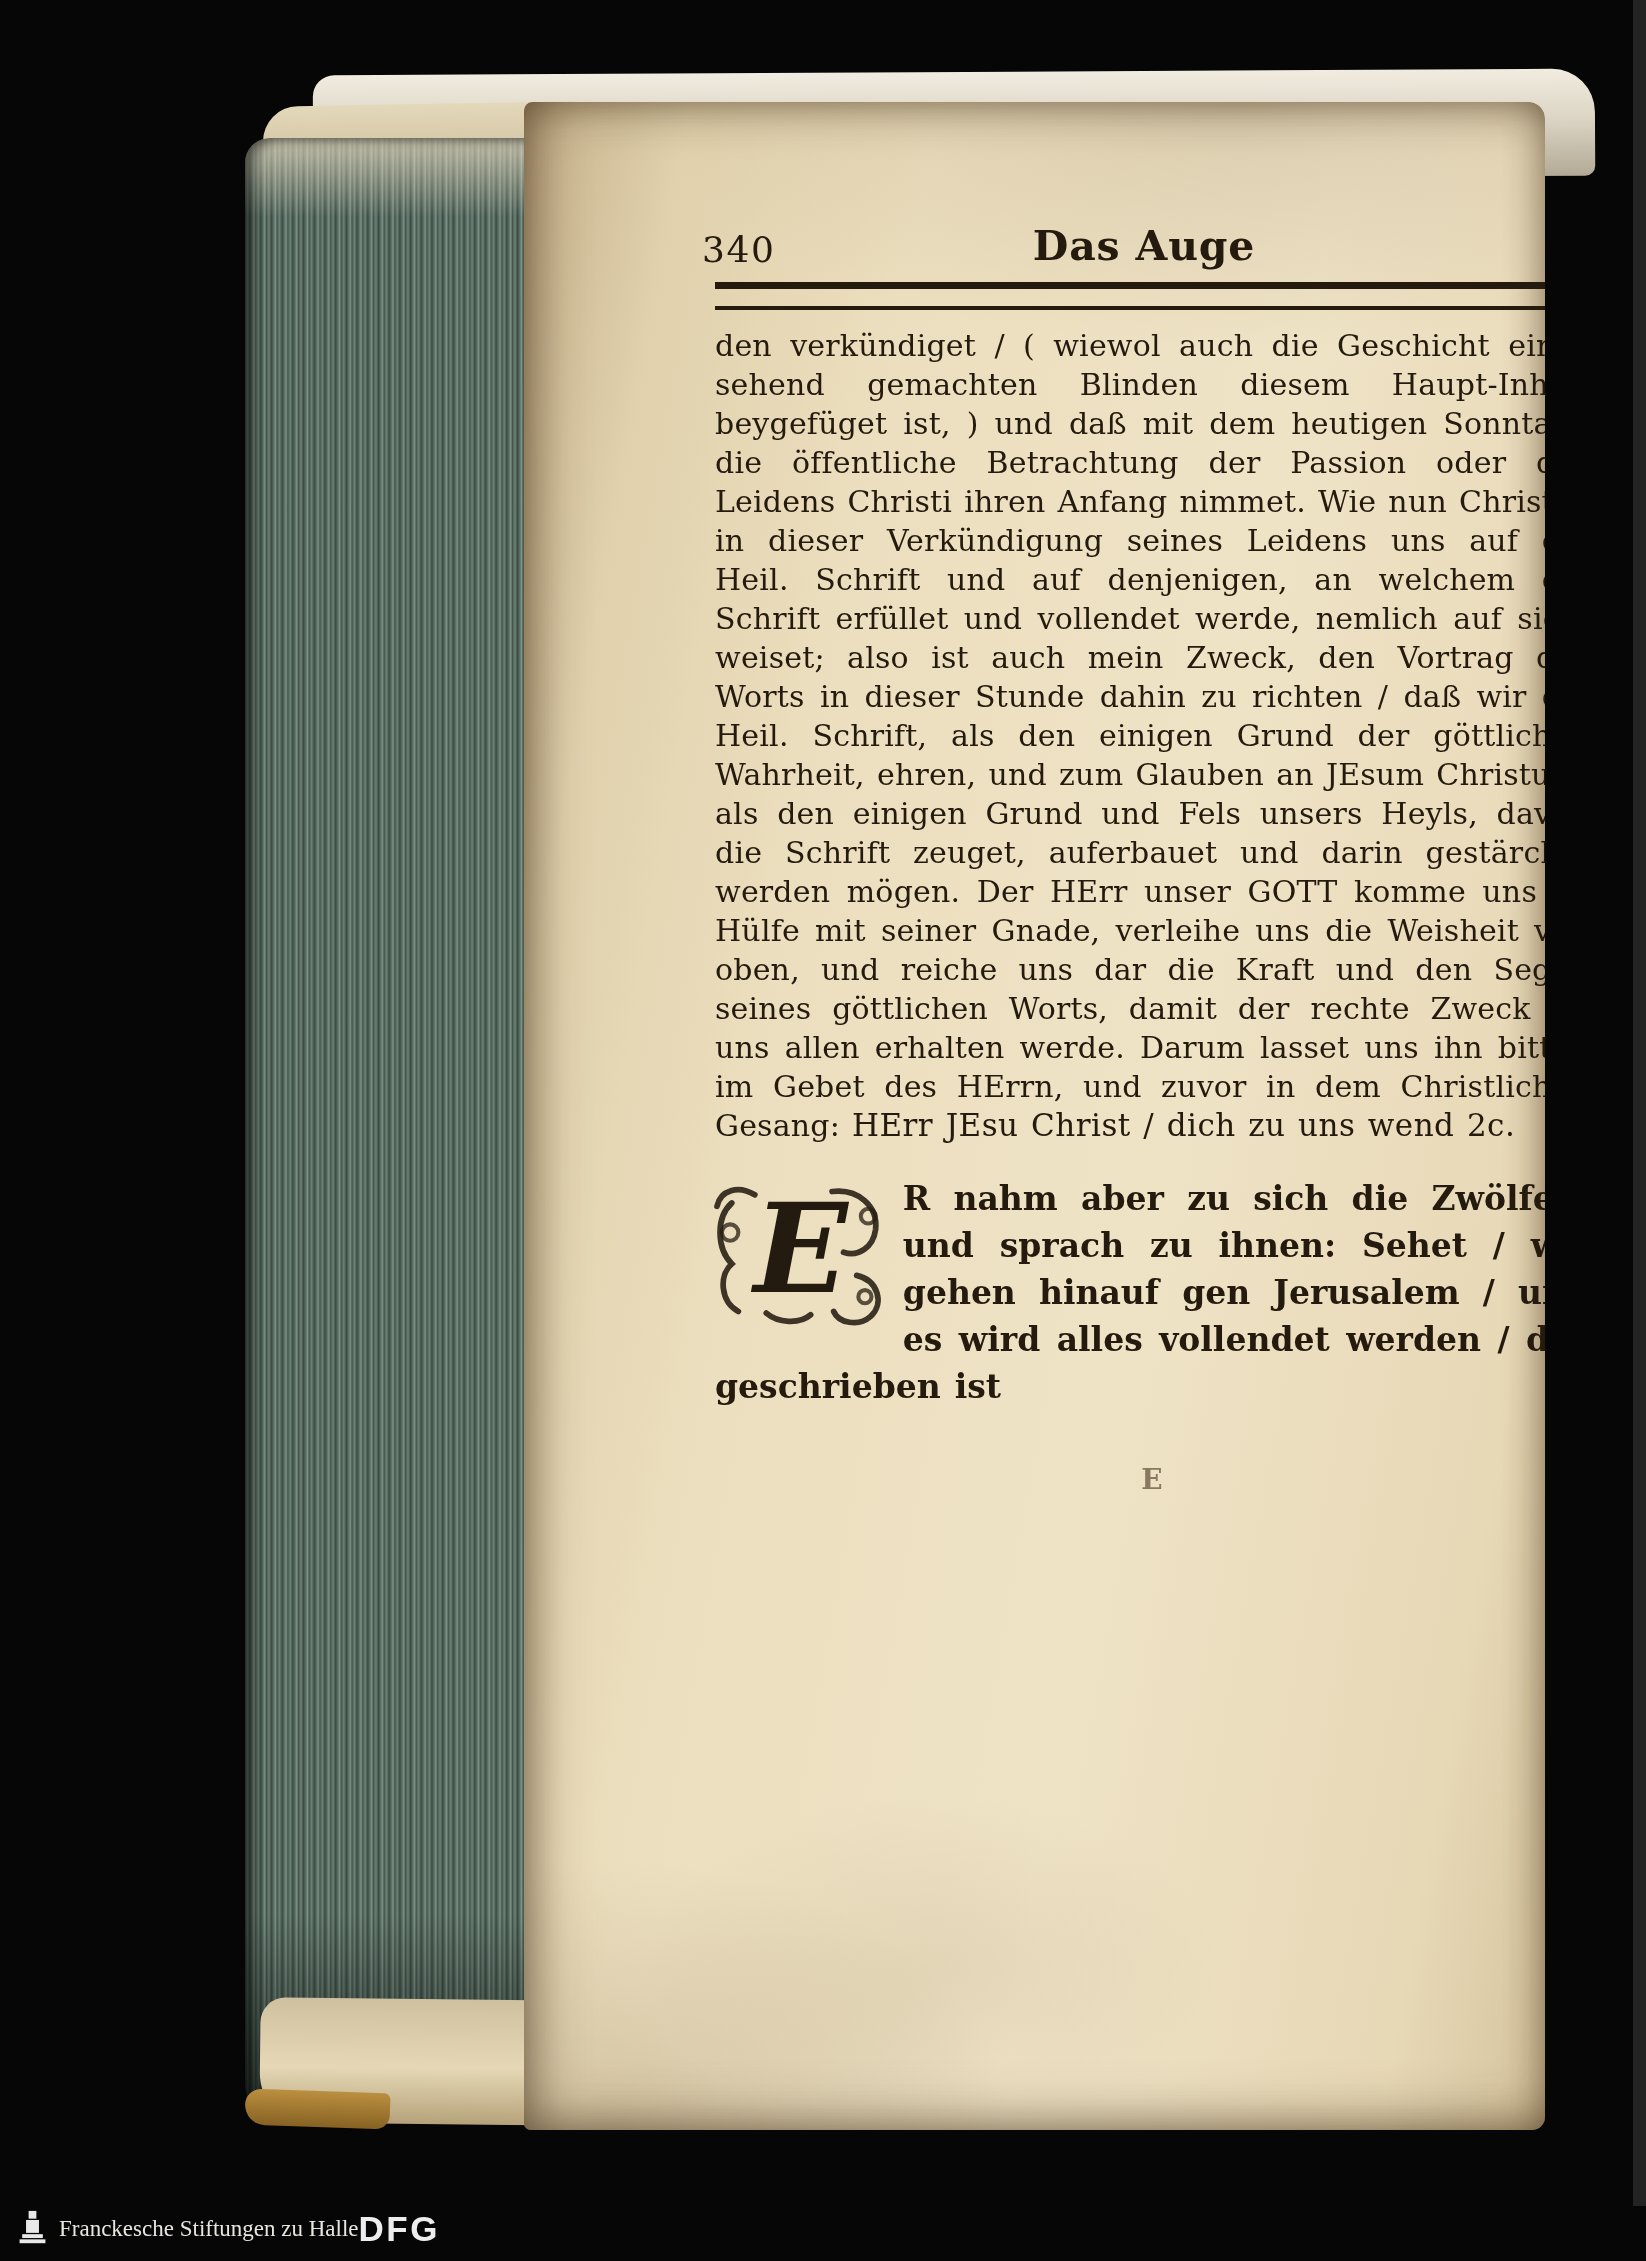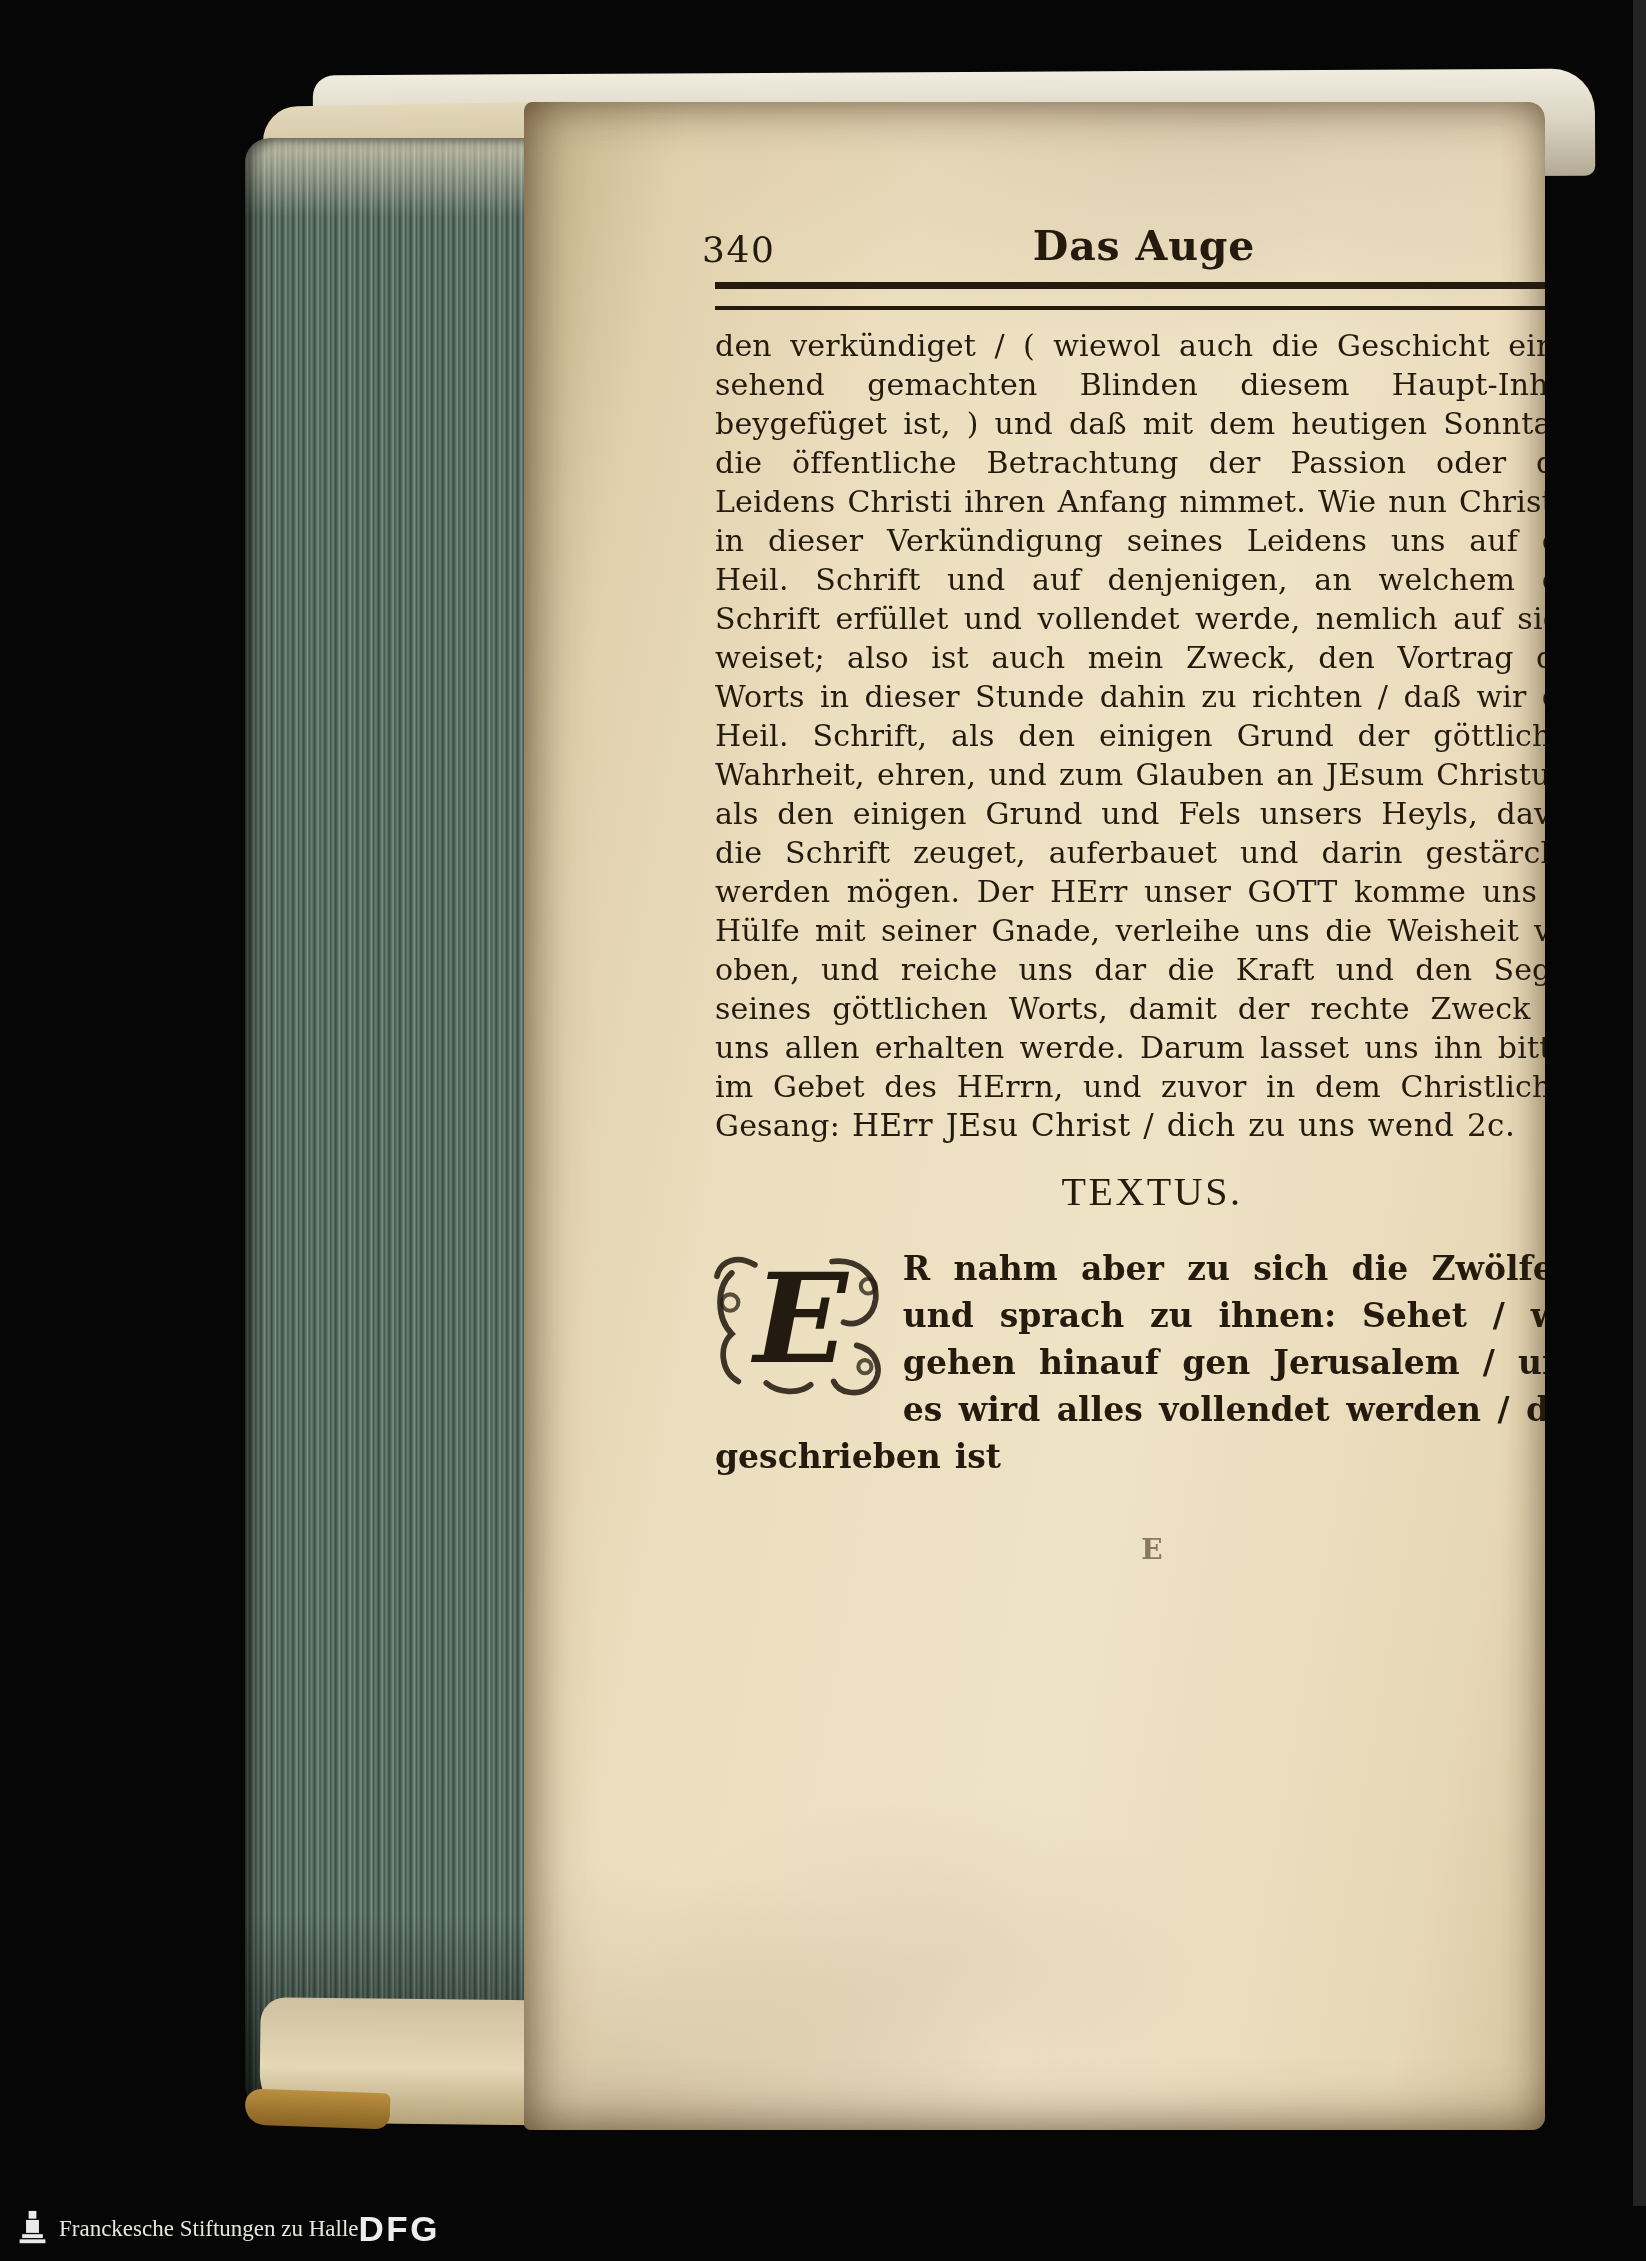--- a/index.html
+++ b/index.html
@@ -135,21 +135,20 @@
         <span class="pagenum">340</span>
         <span class="running-title">Das Auge</span>
       </div>
       <div class="rule"></div>
 
       <p class="bodytext">
         <span>den verkündiget / ( wiewol auch die Geschicht eines sehend gemachten Blinden diesem Haupt-Inhalt beygefüget ist, ) und daß mit dem heutigen Sonntage die öffentliche Betrachtung der Passion oder des Leidens Christi ihren Anfang nimmet. Wie nun Christus in dieser Verkündigung seines Leidens uns auf die Heil. Schrift und auf denjenigen, an welchem die Schrift erfüllet und vollendet werde, nemlich auf sich, weiset; also ist auch mein Zweck, den Vortrag des Worts in dieser Stunde dahin zu richten / daß wir die Heil. Schrift, als den einigen Grund der göttlichen Wahrheit, ehren, und zum Glauben an JEsum Christum, als den einigen Grund und Fels unsers Heyls, davon die Schrift zeuget, auferbauet und darin gestärcket werden mögen. Der HErr unser GOTT komme uns zu Hülfe mit seiner Gnade, verleihe uns die Weisheit von oben, und reiche uns dar die Kraft und den Segen seines göttlichen Worts, damit der rechte Zweck an uns allen erhalten werde. Darum lasset uns ihn bitten im Gebet des HErrn, und zuvor in dem Christlichen Gesang:</span>
         <span class="emph">HErr JEsu Christ / dich zu uns wend 2c.</span>
       </p>
 
-      <div class="textus">TEXTUS.</div>
 
       <div class="scripture">
         <svg class="dropcap" viewBox="0 0 226 174" aria-hidden="true" style="font-size:40px">
           <g stroke="#261d12" fill="none" stroke-width="7" stroke-linecap="round" opacity="0.88">
             <path d="M30,28 C10,46 12,84 30,102 C14,116 16,148 38,160"></path>
             <path d="M58,18 C38,6 16,12 12,32"></path>
             <path d="M152,14 C184,10 208,32 205,60 C202,82 184,94 166,88"></path>
             <path d="M182,116 C208,122 216,150 199,166 C184,179 160,174 154,160"></path>
             <path d="M72,162 C86,174 112,176 126,164"></path>
           </g>

